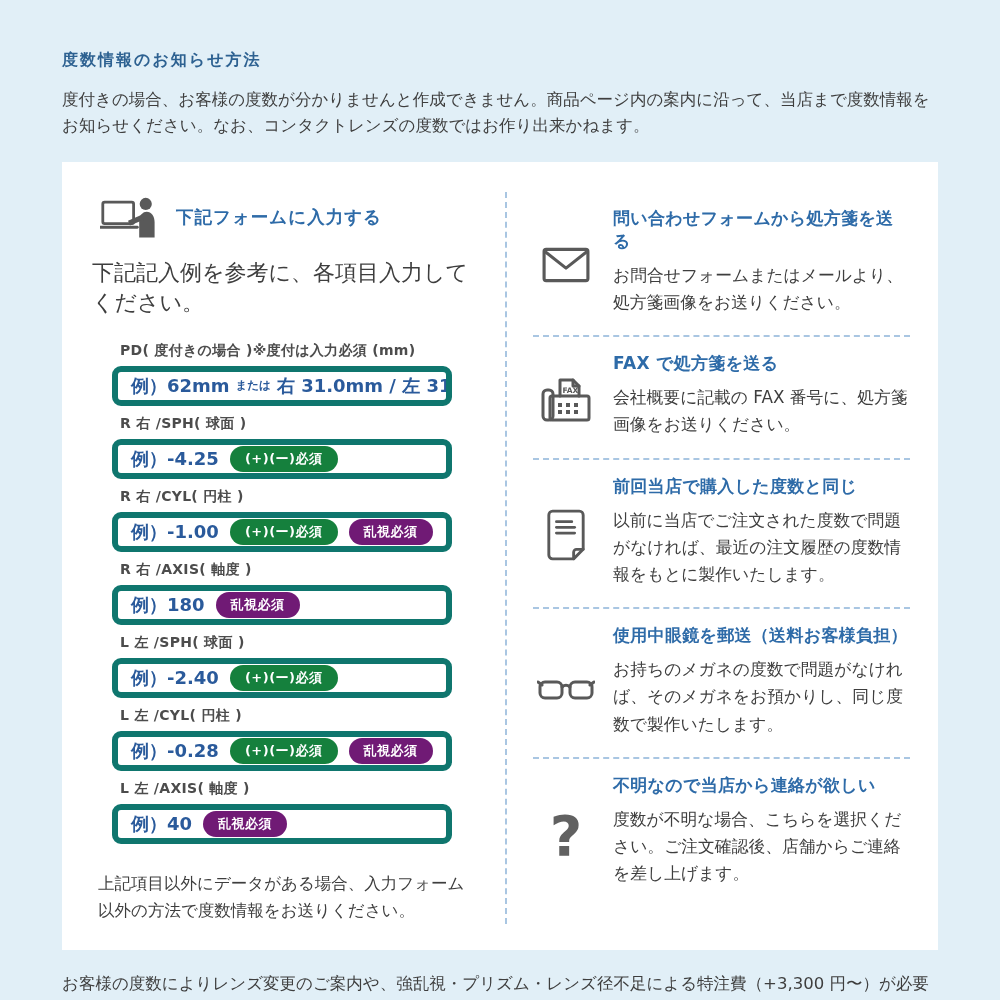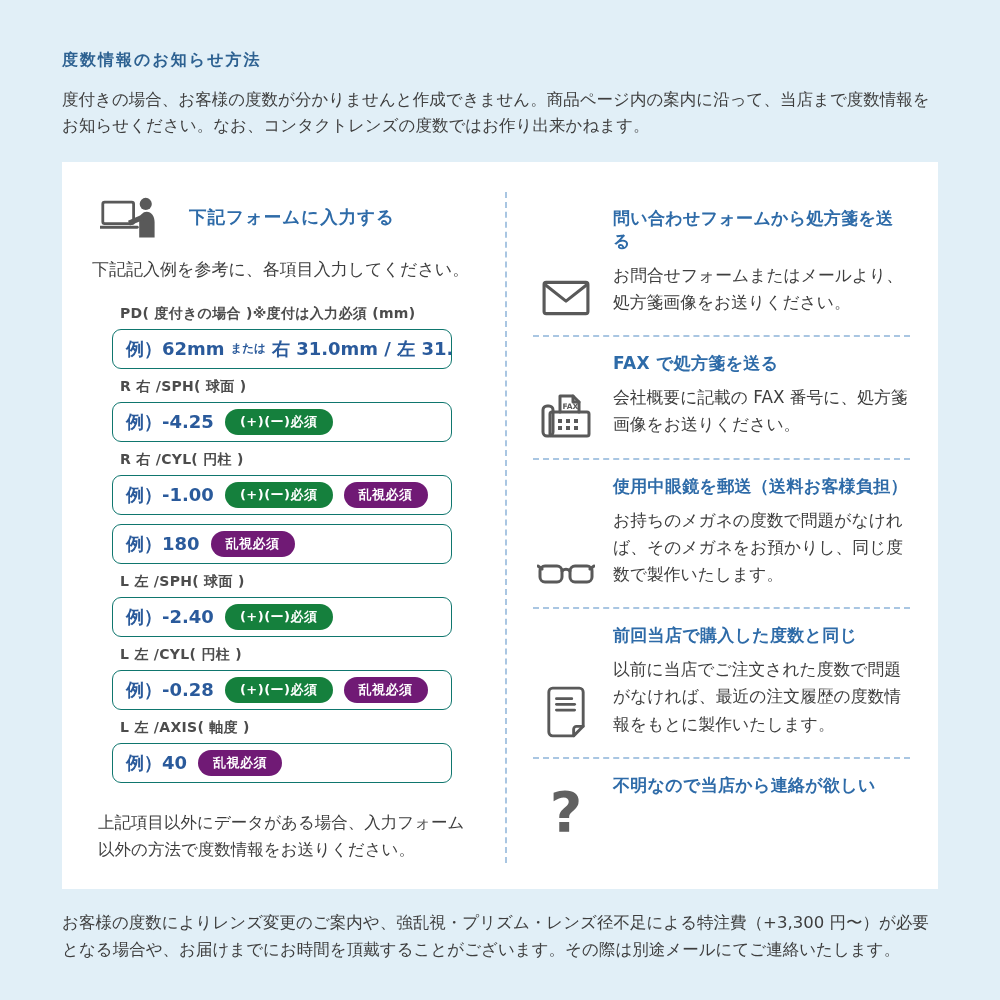--- a/index.html
+++ b/index.html
@@ -22,46 +22,46 @@
     background:#ffffff; margin-top:22px; padding:30px 28px 26px 30px;
     display:flex; min-height:716px;
   }
   .left-col {
     width:415px; flex:none; padding-right:30px;
     border-right:2px dashed #a9c6e2;
   }
   .right-col { flex:1; padding-left:26px; }
 
   
-  .form-heading-row { display:flex; align-items:center; gap:33px; margin-left:8px; margin-top:4px; }
+  .form-heading-row { display:flex; align-items:center; gap:20px; margin-left:8px; margin-top:4px; }
   .form-heading { font-size:17.5px; font-weight:bold; color:#2e6ba8; letter-spacing:1px; }
-  .form-desc { margin:20px 0 24px 0; font-size:17px; color:#3e3e3e; }
+  .form-desc { margin:20px 0 24px 0; font-size:22px; color:#3e3e3e; }
 
   .field-group { margin-bottom:9px; }
   .field-label { font-size:14px; font-weight:bold; color:#4c4c4c; margin:0 0 6px 28px; letter-spacing:0.3px; }
   .example-box {
     margin-left:20px; width:340px; height:40px;
-    border:1px solid #0f766e; border-radius:9px; background:#fff;
+    border:6px solid #0f766e; border-radius:9px; background:#fff;
     display:flex; align-items:center; padding:0 13px; overflow:hidden; white-space:nowrap;
   }
   .ex-main { font-size:18px; font-weight:bold; color:#2a5a9b; }
   .ex-small { font-size:11.5px; font-weight:bold; color:#2a5a9b; margin:0 6px; }
   .badge {
     display:inline-block; margin-left:11px; padding:4px 15px; border-radius:999px;
     color:#fff; font-size:13px; font-weight:bold; letter-spacing:0.5px;
   }
   .badge.blue { background:#15803d; }
   .badge.orange { background:#701a75; }
 
   .form-note { margin:26px 0 0 6px; font-size:16.5px; line-height:1.65; color:#3e3e3e; }
 
   
   .method-item { display:flex; gap:14px; padding:15px 0 19px 0; border-bottom:2px dashed #a9c6e2; }
   .method-item:last-child { border-bottom:none; }
-  .method-icon { width:66px; flex:none; display:flex; justify-content:center; align-items:flex-end; padding-top:8px; }
+  .method-icon { width:66px; flex:none; display:flex; justify-content:center; align-items:center; padding-top:8px; }
   .method-heading { font-size:17px; font-weight:bold; color:#2e6ba8; margin-bottom:9px; letter-spacing:0.3px; }
   .method-desc { font-size:16.8px; line-height:1.62; color:#3e3e3e; max-width:330px; }
   .qmark { font-size:56px; font-weight:bold; color:#616161; line-height:1; margin-top:2px; }
 
   .footer-note { margin-top:20px; font-size:16.5px; line-height:1.65; color:#3e3e3e; }
 
   .icon-stroke { stroke:#595959; fill:none; stroke-width:3; stroke-linejoin:round; stroke-linecap:round; }
   .icon-fill { fill:#595959; stroke:none; }
 </style>
 </head>
@@ -109,20 +109,21 @@
       <div class="field-group">
         <div class="field-label">R 右 /CYL( 円柱 )</div>
         <div class="example-box">
           <span class="ex-main">例）-1.00</span>
           <span class="badge blue">(+)(ー)必須</span>
           <span class="badge orange">乱視必須</span>
         </div>
       </div>
 
       <div class="field-group">
+        <div class="field-label">R 右 /AXIS( 軸度 )</div>
         <div class="example-box">
           <span class="ex-main">例）180</span>
           <span class="badge orange">乱視必須</span>
         </div>
       </div>
 
       <div class="field-group">
         <div class="field-label">L 左 /SPH( 球面 )</div>
         <div class="example-box">
           <span class="ex-main">例）-2.40</span>
@@ -184,56 +185,57 @@
           </svg>
         </div>
         <div class="method-text">
           <div class="method-heading">FAX で処方箋を送る</div>
           <div class="method-desc">会社概要に記載の FAX 番号に、処方箋画像をお送りください。</div>
         </div>
       </div>
 
       <div class="method-item">
         <div class="method-icon">
+          <svg width="42" height="52" viewBox="0 0 44 54">
+            <path class="icon-stroke" d="M8,2 L36,2 A4,4 0 0 1 40,6 L40,42 L30,52 L8,52 A4,4 0 0 1 4,48 L4,6 A4,4 0 0 1 8,2 Z"></path>
+            <path class="icon-stroke" d="M40,42 L33,42 A3,3 0 0 0 30,45 L30,52"></path>
+            <line class="icon-stroke" x1="12" y1="13" x2="28" y2="13"></line>
+            <line class="icon-stroke" x1="12" y1="19" x2="31" y2="19"></line>
+            <line class="icon-stroke" x1="12" y1="25" x2="31" y2="25"></line>
+          </svg>
+        </div>
+        <div class="method-text">
+          <div class="method-heading">前回当店で購入した度数と同じ</div>
+          <div class="method-desc">以前に当店でご注文された度数で問題がなければ、最近の注文履歴の度数情報をもとに製作いたします。</div>
+        </div>
+      </div>
+
+      <div class="method-item">
+        <div class="method-icon">
           <svg width="58" height="28" viewBox="0 0 58 26" style="margin-top:10px">
             <line class="icon-stroke" x1="1" y1="5" x2="5" y2="8"></line>
             <line class="icon-stroke" x1="57" y1="5" x2="53" y2="8"></line>
             <rect class="icon-stroke" x="3" y="5" width="22" height="16" rx="5"></rect>
             <rect class="icon-stroke" x="33" y="5" width="22" height="16" rx="5"></rect>
             <path class="icon-stroke" d="M25,10 Q29,6.5 33,10"></path>
           </svg>
         </div>
         <div class="method-text">
           <div class="method-heading">使用中眼鏡を郵送（送料お客様負担）</div>
           <div class="method-desc">お持ちのメガネの度数で問題がなければ、そのメガネをお預かりし、同じ度数で製作いたします。</div>
         </div>
       </div>
 
       <div class="method-item">
         <div class="method-icon">
-          <svg width="42" height="52" viewBox="0 0 44 54">
-            <path class="icon-stroke" d="M8,2 L36,2 A4,4 0 0 1 40,6 L40,42 L30,52 L8,52 A4,4 0 0 1 4,48 L4,6 A4,4 0 0 1 8,2 Z"></path>
-            <path class="icon-stroke" d="M40,42 L33,42 A3,3 0 0 0 30,45 L30,52"></path>
-            <line class="icon-stroke" x1="12" y1="13" x2="28" y2="13"></line>
-            <line class="icon-stroke" x1="12" y1="19" x2="31" y2="19"></line>
-            <line class="icon-stroke" x1="12" y1="25" x2="31" y2="25"></line>
-          </svg>
-        </div>
-        <div class="method-text">
-          <div class="method-heading">前回当店で購入した度数と同じ</div>
-          <div class="method-desc">以前に当店でご注文された度数で問題がなければ、最近の注文履歴の度数情報をもとに製作いたします。</div>
-        </div>
-      </div>
-
-      <div class="method-item">
-        <div class="method-icon">
           <div class="qmark">?</div>
         </div>
         <div class="method-text">
           <div class="method-heading">不明なので当店から連絡が欲しい</div>
+          <div class="method-desc">度数が不明な場合、こちらを選択ください。ご注文確認後、店舗からご連絡を差し上げます。</div>
         </div>
       </div>
 
     </div>
   </div>
 
   <p class="footer-note">お客様の度数によりレンズ変更のご案内や、強乱視・プリズム・レンズ径不足による特注費（+3,300 円〜）が必要となる場合や、お届けまでにお時間を頂戴することがございます。その際は別途メールにてご連絡いたします。</p>
 
 </div>
 

